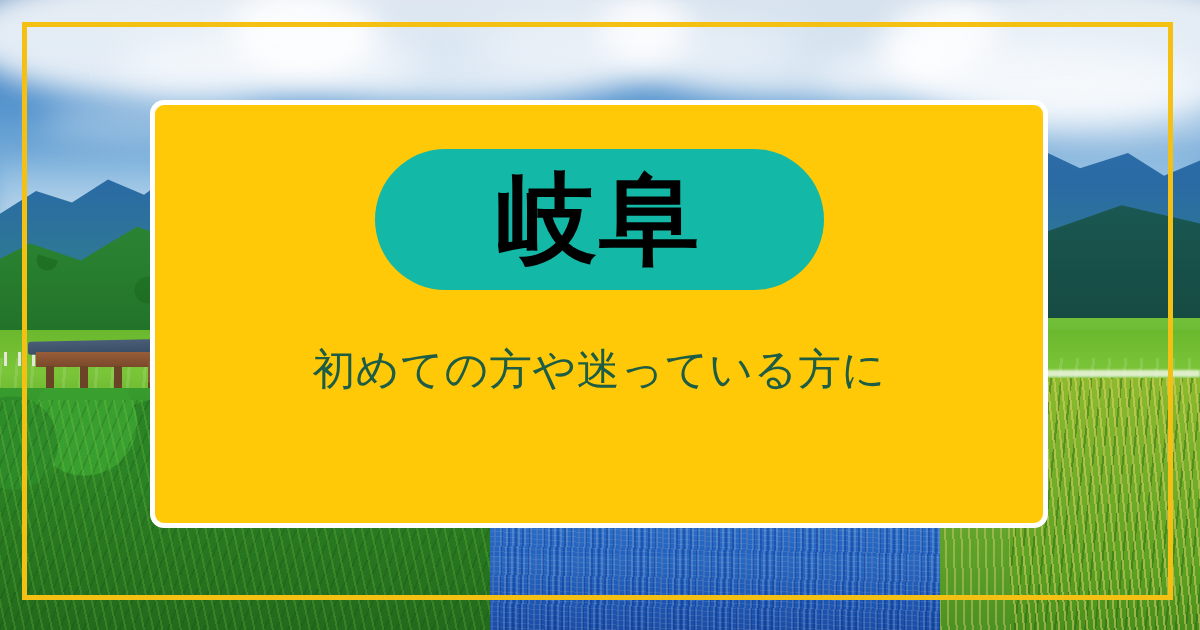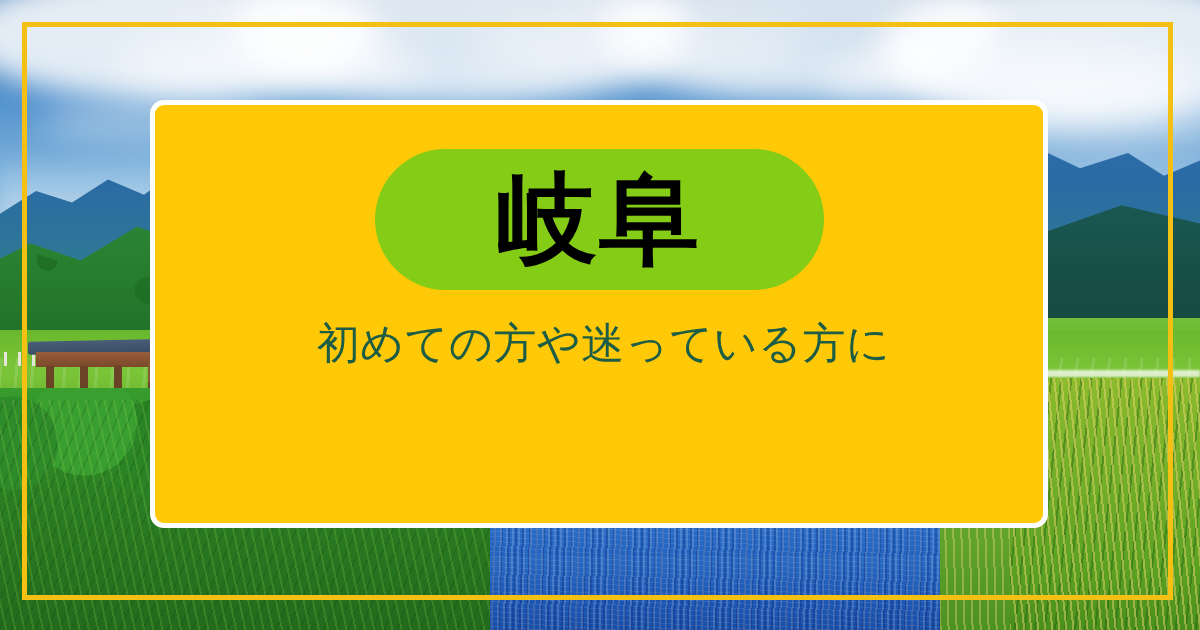--- a/index.html
+++ b/index.html
@@ -203,38 +203,37 @@
     box-sizing:border-box;
     background:#ffc907;
     border:5px solid #ffffff;
     border-radius:14px;
     display:flex;flex-direction:column;align-items:center;
   }
 
   .pill{
     margin-top:44px;
     width:449px;height:141px;
-    background:#84cc16;border-radius:999px;
+    background:#14b8a6;border-radius:999px;
     display:flex;align-items:center;justify-content:center;
   }
   .pill-text{
     font-size:100px;font-weight:700;color:#000;
     letter-spacing:.02em;line-height:1;
     font-family:"DejaVu Sans","Liberation Sans",sans-serif;
     white-space:nowrap;
   }
 
   .subtitle{
-    margin-top:24px;width:100%;
+    margin-top:50px;width:100%;
     text-align:center;color:#1d5c45;
     font-size:43px;line-height:1.36;font-weight:500;
     letter-spacing:.01em;
     font-family:"DejaVu Sans","Liberation Sans",sans-serif;
     white-space:nowrap;
-    padding-left:9px;
   }
   .subtitle .ln{display:block;}
 </style>
 </head>
 <body>
 
 <div class="stage">
 
   <div class="photo">
     <div class="sky"></div>

